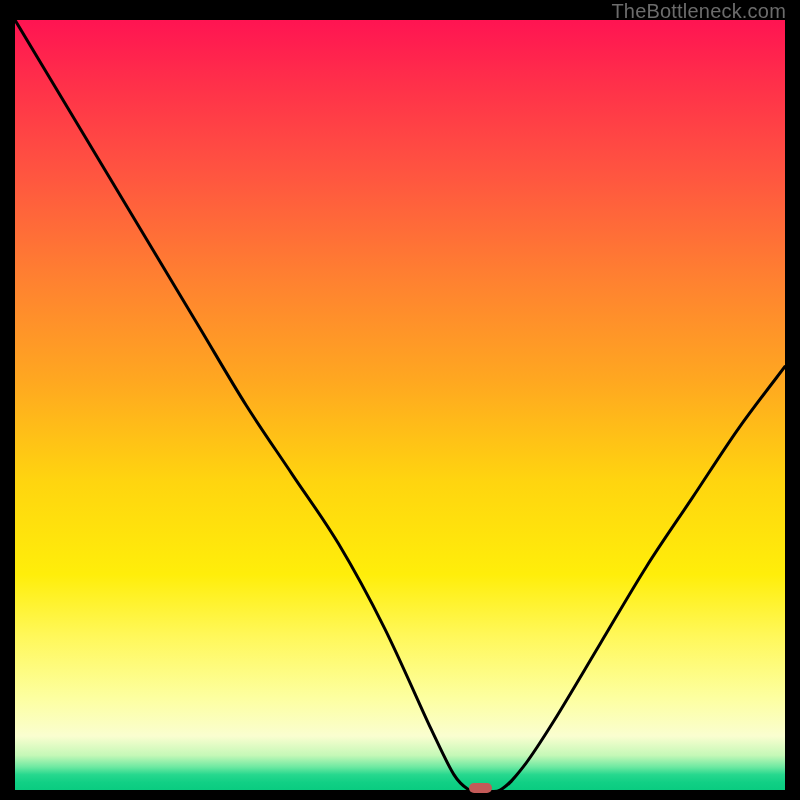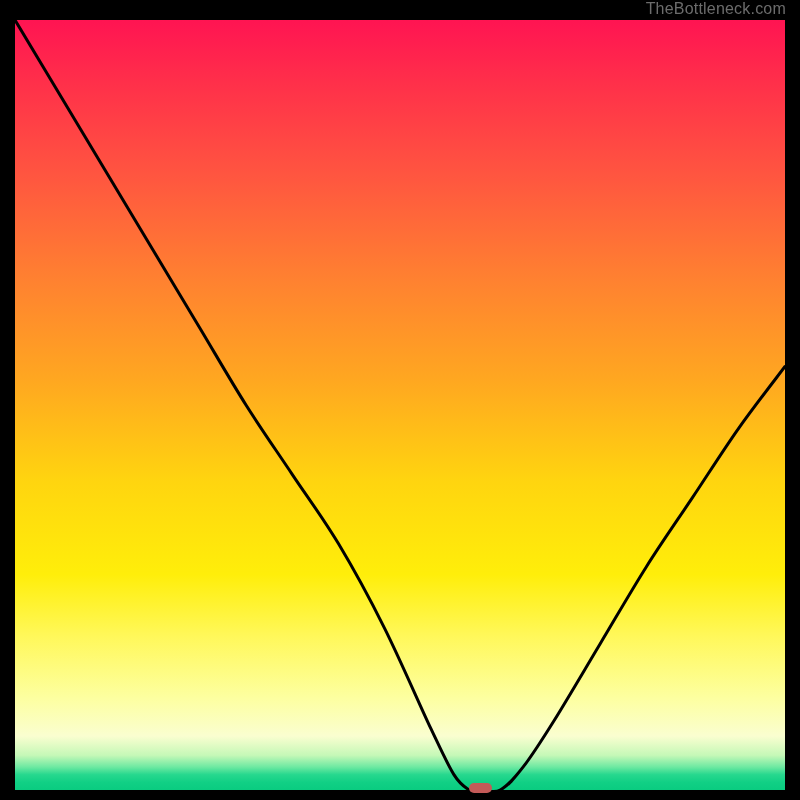--- a/index.html
+++ b/index.html
@@ -50,21 +50,21 @@
     top: 0;
     width: 770px;
     height: 770px;
   }
   .watermark {
     position: absolute;
     top: 0;
     right: 14px;
     color: #6c6c6c;
     font-family: Arial, Helvetica, sans-serif;
-    font-size: 16px;
+    font-size: 20px;
     letter-spacing: 0.2px;
   }
   .marker {
     position: absolute;
     background: #c35a58;
     border-radius: 10px;
   }
 </style>
 </head>
 <body>

